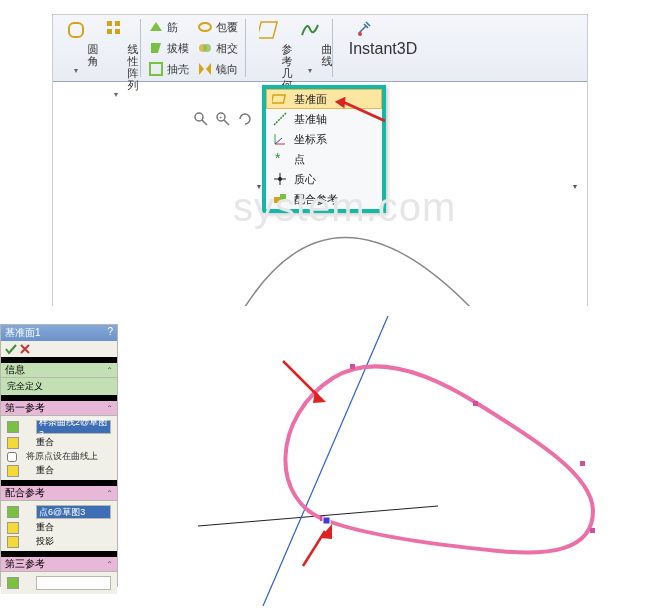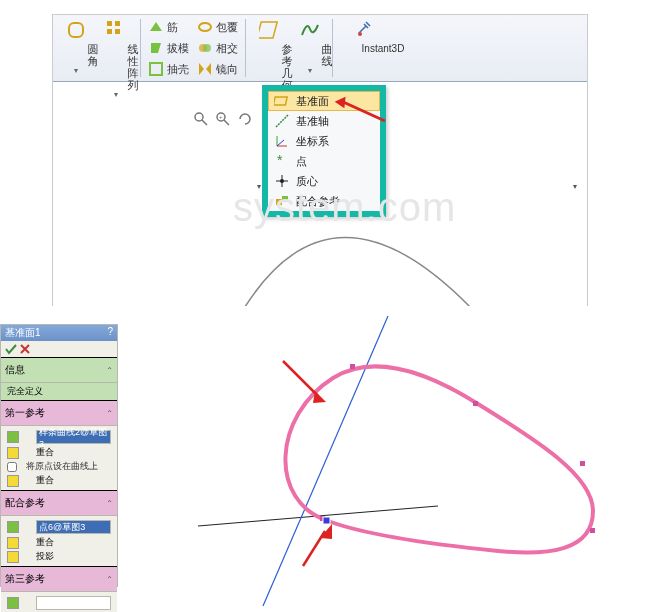--- a/index.html
+++ b/index.html
@@ -19,21 +19,21 @@
   .ribbon-small .ico { width: 16px; height: 16px; margin-right: 3px; }
   .ribbon-small .lbl { font-size: 11px; color: #333; }
   .sep { width: 1px; height: 58px; background: #b8c2d2; margin: 2px 3px; }
 
   
   .subbar { position: absolute; left: 140px; top: 96px; display: flex; align-items: center; gap: 6px; }
   .subbar .tb-ico { width: 16px; height: 16px; cursor: pointer; }
   .subbar-right { position: absolute; right: 10px; top: 96px; display: flex; align-items: center; gap: 6px; }
 
   
-  .dropdown { position: absolute; left: 209px; top: 70px; width: 124px; background: #f7f8fa; border: 6px solid #14b8a6; box-shadow: 2px 2px 4px rgba(0,0,0,0.2); }
+  .dropdown { position: absolute; left: 209px; top: 70px; width: 124px; background: #f7f8fa; border: 4px solid #14b8a6; box-shadow: 2px 2px 4px rgba(0,0,0,0.2); }
   .dd-item { display: flex; align-items: center; height: 20px; padding: 0 6px; cursor: pointer; font-size: 11px; color: #222; }
   .dd-item .dd-ico { width: 16px; height: 16px; margin-right: 6px; display: flex; align-items: center; justify-content: center; }
   .dd-item.hover { background: #fbe7a2; border: 1px solid #e8b64c; height: 20px; padding: 0 5px; }
 
   
   .red-arrow { position: absolute; }
 
   
   .curve-top { position: absolute; left: 0; top: 120px; right: 0; bottom: 0; overflow: hidden; }
 
@@ -41,21 +41,21 @@
   .watermark { position: absolute; font-size: 40px; color: #e6e6e6; font-weight: normal; letter-spacing: 1px; }
 
   
   .bottom-region { position: absolute; left: 0; top: 306px; width: 650px; height: 306px; background: #fff; }
 
   
   .pm-panel { position: absolute; left: 0; top: 18px; width: 118px; height: 263px; background: #f0efe8; border: 1px solid #b7b7ad; font-size: 10px; }
   .pm-title { height: 16px; background: linear-gradient(#84a8da, #6b92c8); color: #fff; font-size: 10px; padding: 1px 4px; display: flex; justify-content: space-between; }
   .pm-ok-row { padding: 2px 4px; display: flex; gap: 2px; }
   .ok-ico { width: 12px; height: 12px; }
-  .pm-section-head { background: #c3e0b4; height: 26px; padding: 7px 4px; display: flex; justify-content: space-between; align-items: center; border-top: 1px solid #000000; border-bottom: 1px solid #b7b7ad; cursor: pointer; }
+  .pm-section-head { background: #c3e0b4; height: 16px; padding: 7px 4px; display: flex; justify-content: space-between; align-items: center; border-top: 6px solid #000000; border-bottom: 1px solid #b7b7ad; cursor: pointer; }
   .pm-section-head.pink { background: #e8b8d8; }
   .pm-section-body { padding: 2px 6px; background: #f0efe8; }
   .pm-field { background: #fff; border: 1px solid #b7b7ad; height: 14px; font-size: 9px; padding: 0 2px; display: flex; align-items: center; margin: 1px 0; }
   .pm-field.sel { background: #3d6db5; color: #fff; }
   .pm-row { display: flex; align-items: center; gap: 17px; margin: 1px 0; }
   .pm-cube { width: 12px; height: 12px; background: #f5d936; border: 1px solid #999; }
   .pm-cube.green { background: #7ac142; }
   .pm-check { display: flex; align-items: center; gap: 9px; font-size: 9px; color: #333; }
   .pm-check input { width: 10px; height: 10px; }
 
@@ -158,21 +158,21 @@
       <span class="drop">▾</span>
     </div>
 
     <div class="sep"></div>
 
     <div class="ribbon-big-btn" style="width:60px">
       <svg class="ico">
           <path d="M4 14 L11 7 M9 5 L13 9 M11 3 L15 7" stroke="#3a6ea8" stroke-width="1.5" fill="none"></path>
           <circle cx="5" cy="15" r="2" fill="#c44"></circle>
         </svg>
-      <span class="lbl" style="font-size:10px">Instant3D</span>
+      <span class="lbl" style="font-size:16px">Instant3D</span>
     </div>
   </div>
 
   <div class="subbar">
     <svg class="tb-ico">
         <circle cx="6" cy="6" r="4" fill="none" stroke="#777" stroke-width="1.5"></circle>
         <line x1="9" y1="9" x2="14" y2="14" stroke="#777" stroke-width="1.5"></line>
       </svg>
     <svg class="tb-ico">
         <circle cx="6" cy="6" r="4" fill="none" stroke="#777" stroke-width="1.5"></circle>

